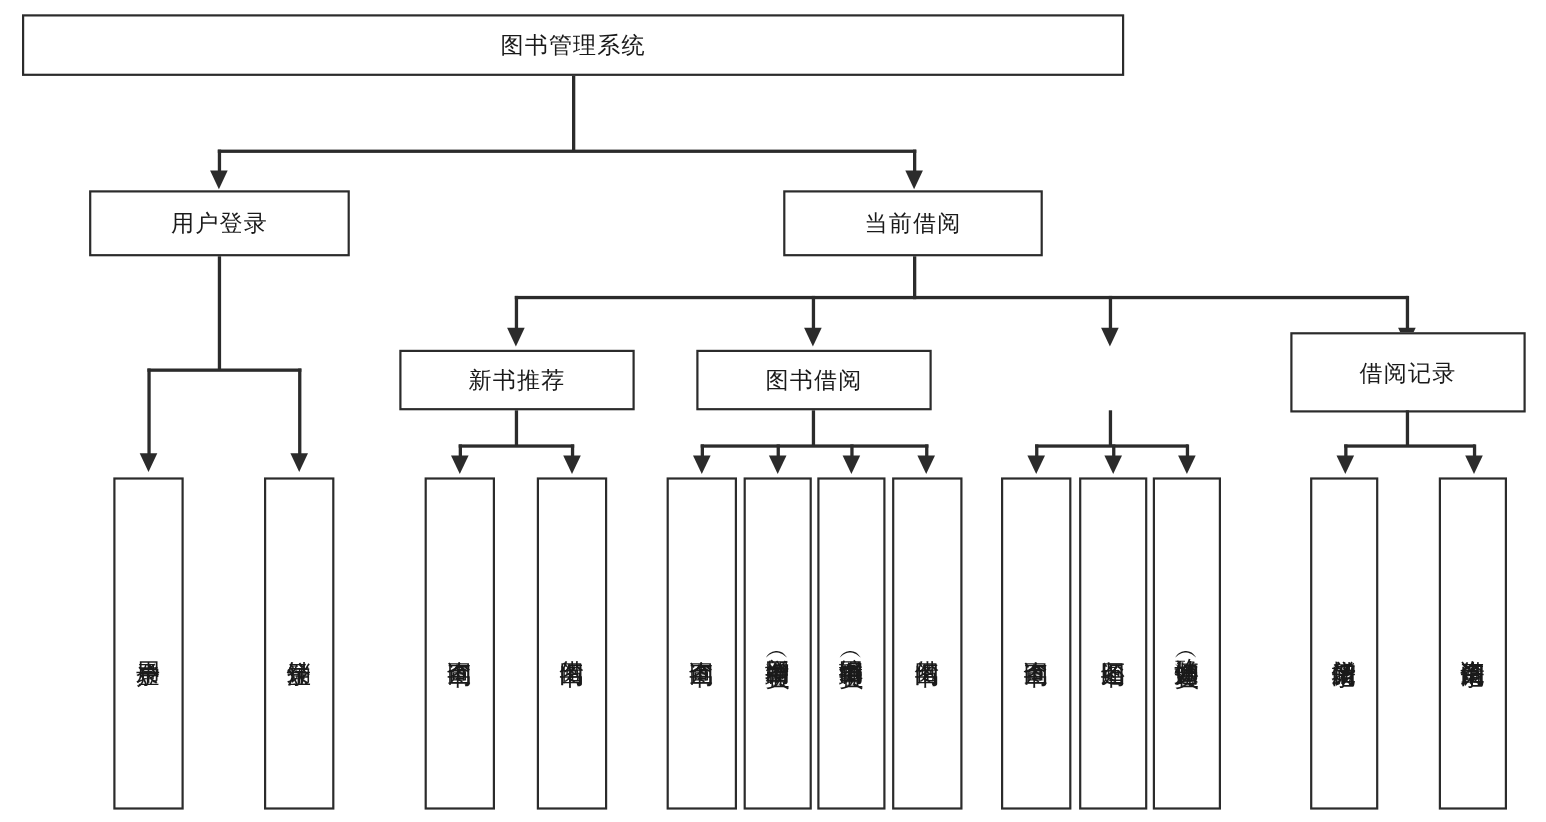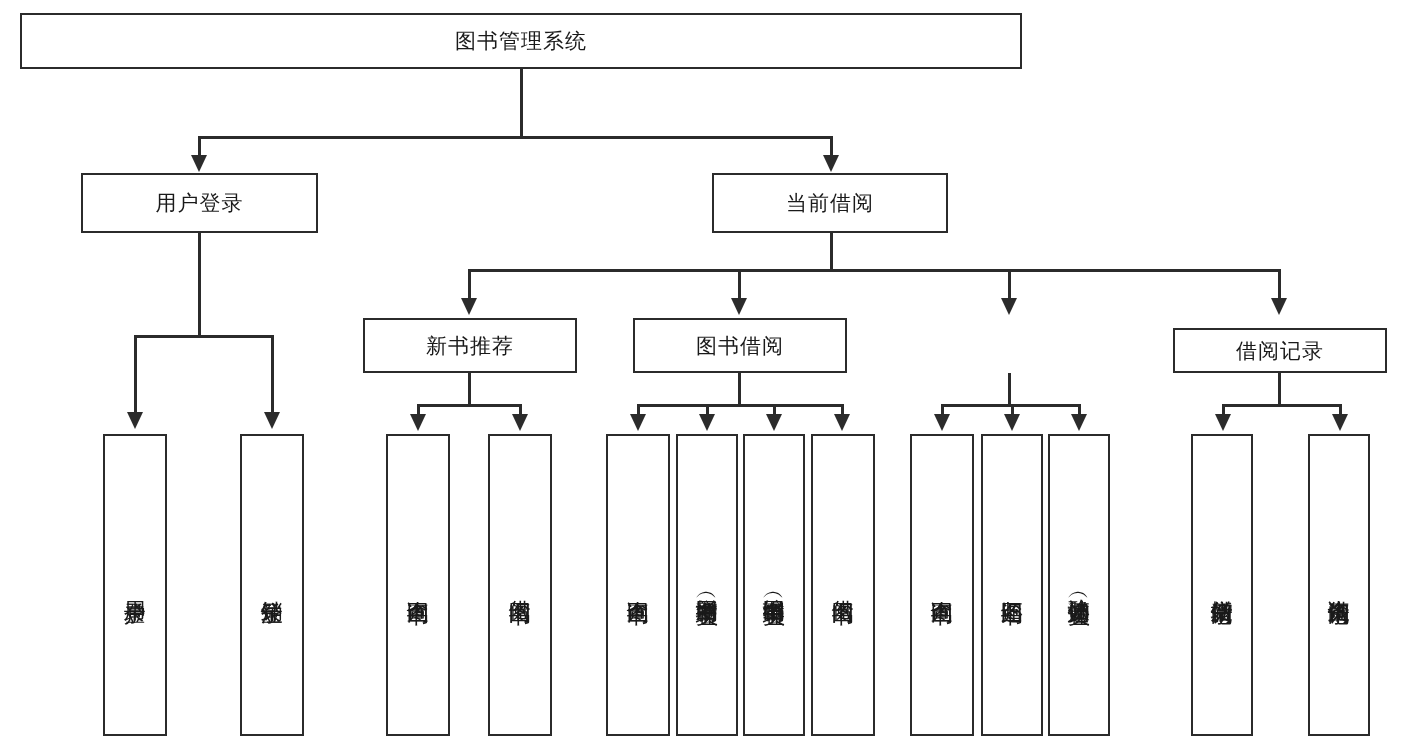--- a/index.html
+++ b/index.html
@@ -110,21 +110,21 @@
   <div class="arrow" style="left:1001px; top:298px;"></div>
   <div class="edge v" style="left:1278px; top:269px; width:2.5px; height:32px;"></div>
   <div class="arrow" style="left:1271px; top:298px;"></div>
 
   <div class="node horiz" style="left:363px; top:318px; width:214px; height:55px;">
     <span>新书推荐</span>
   </div>
   <div class="node horiz" style="left:633px; top:318px; width:214px; height:55px;">
     <span>图书借阅</span>
   </div>
-  <div class="node horiz" style="left:1173px; top:328px; width:214px; height:45px;">
+  <div class="node horiz" style="left:1173px; top:302px; width:214px; height:73px;">
     <span>借阅记录</span>
   </div>
 
   <div class="edge v" style="left:468px; top:373px; width:2.5px; height:33px;"></div>
   <div class="edge h" style="left:417px; top:404px; width:105px; height:2.5px;"></div>
   <div class="edge v" style="left:417px; top:404px; width:2.5px; height:12px;"></div>
   <div class="arrow" style="left:410px; top:414px;"></div>
   <div class="edge v" style="left:519px; top:404px; width:2.5px; height:12px;"></div>
   <div class="arrow" style="left:512px; top:414px;"></div>
 

